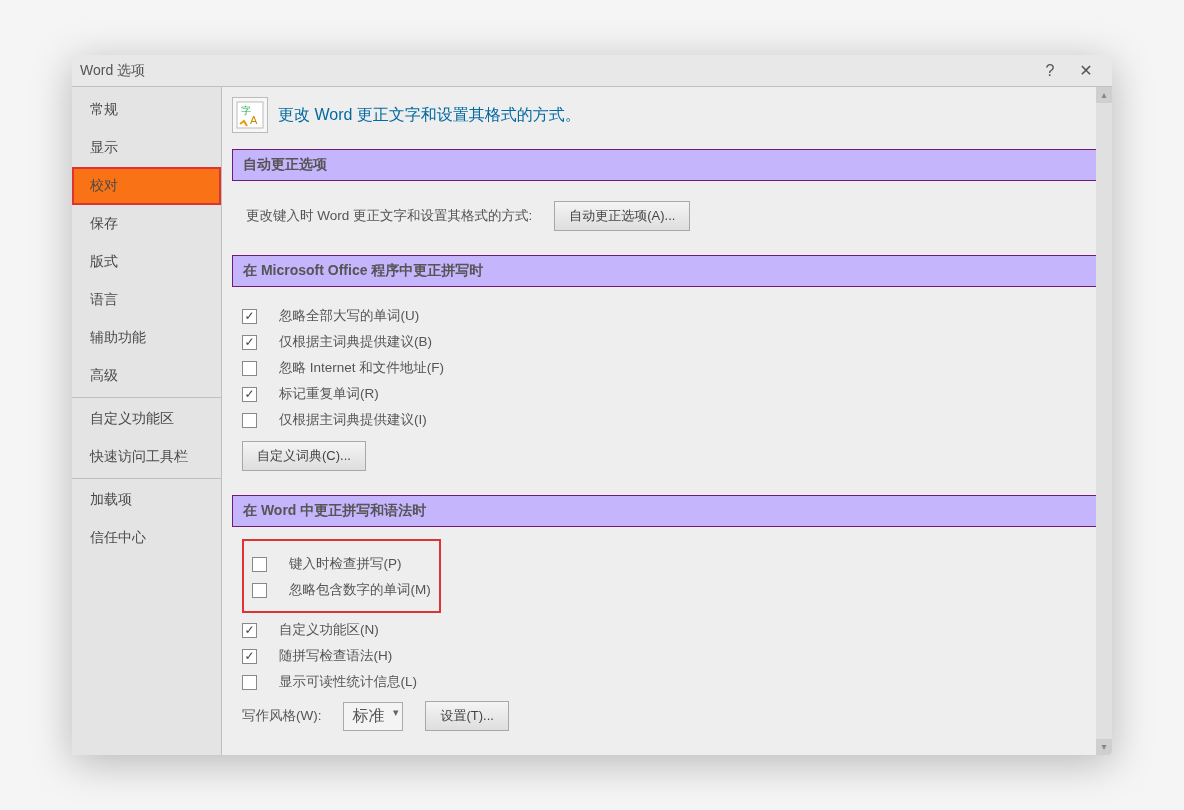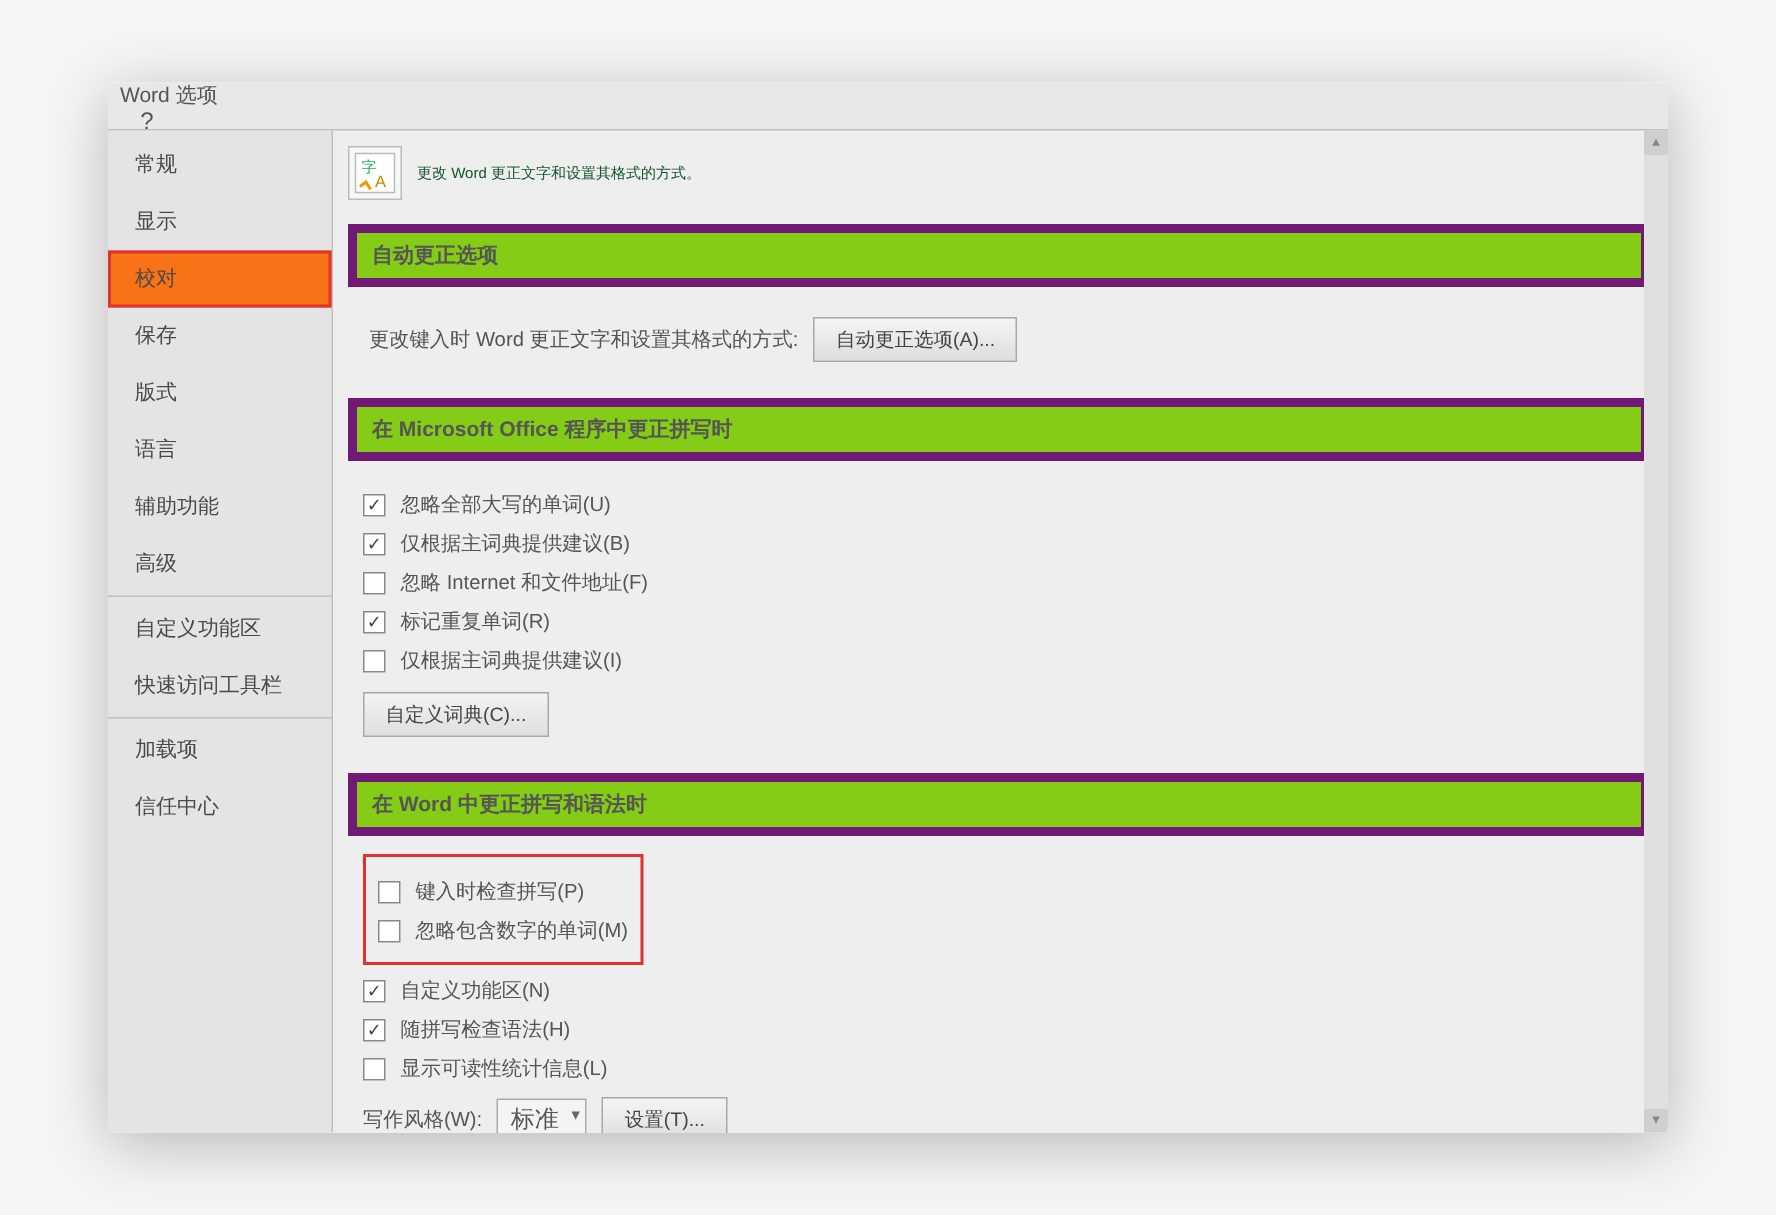--- a/index.html
+++ b/index.html
@@ -26,24 +26,24 @@
   width: 100%;
   height: 100%;
   display: flex;
   flex-direction: column;
 }
 .titlebar {
   height: 32px;
   background: #e8e8e8;
   border-bottom: 1px solid #c0c0c0;
   display: flex;
+  align-items: center;
   padding: 0 8px;
   font-size: 14px;
   color: #555;
-  flex-direction: column;
 }
 .titlebar .title { flex: 1; }
 .titlebar .help-btn, .titlebar .close-btn {
   width: 36px; text-align: center; font-size: 16px; color: #555;
   cursor: pointer;
 }
 .body-area {
   flex: 1;
   display: flex;
   overflow: hidden;
@@ -89,37 +89,37 @@
   gap: 10px;
   margin-bottom: 16px;
 }
 .header-icon {
   width: 36px; height: 36px;
   background: #f7f7f7;
   border: 1px solid #bbb;
   display: flex; align-items: center; justify-content: center;
   font-size: 16px;
 }
-.header-title { font-size: 10px; color: #14532d; }
+.header-title { font-size: 16px; color: #0369a1; }
 .section-header {
-  background: #84cc16;
-  border: 6px solid #701a75;
+  background: #c4b5fd;
+  border: 1px solid #701a75;
   padding: 6px 10px;
   font-size: 14px;
   font-weight: bold;
   color: #555;
   margin-top: 10px;
 }
 .section-body {
   padding: 12px 10px 6px 14px;
 }
 .row {
   display: flex;
   align-items: center;
-  gap: 10px;
+  gap: 22px;
   margin: 8px 0;
   font-size: 13.5px;
   color: #555;
 }
 .indent { padding-left: 10px; }
 .btn {
   background: linear-gradient(#f4f4f4,#dedede);
   border: 1px solid #a8a8a8;
   padding: 5px 14px;
   font-size: 13px;

